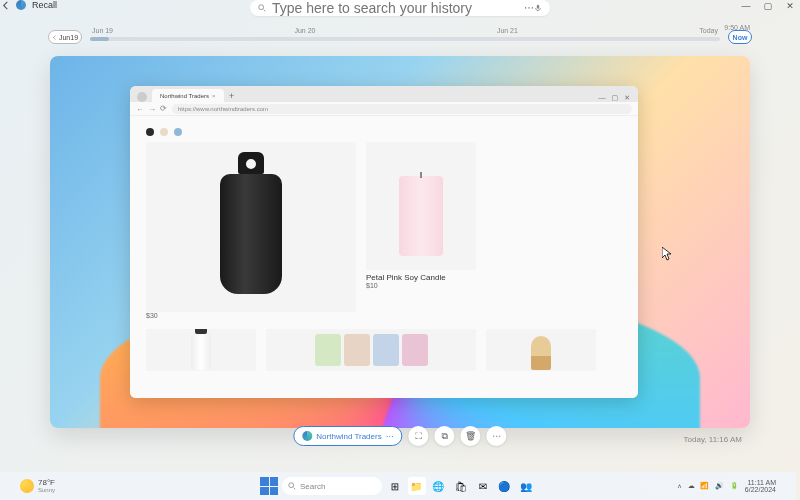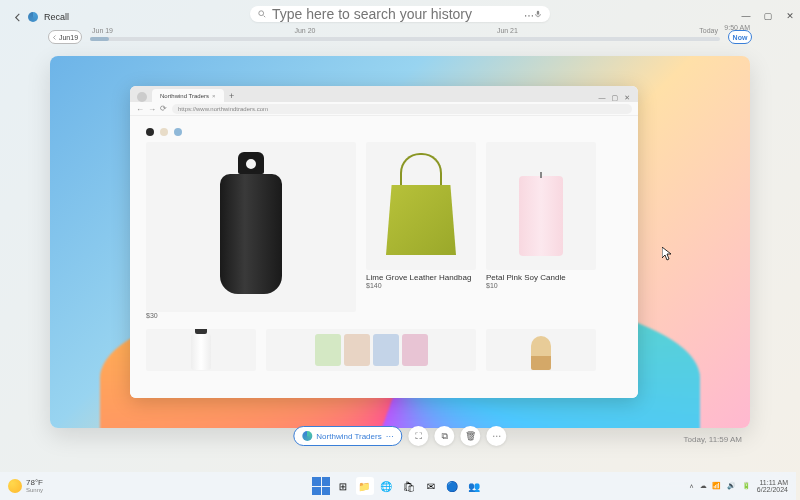--- a/index.html
+++ b/index.html
@@ -1,17 +1,17 @@
 <!DOCTYPE html>
 <html><head>
 <meta charset="utf-8">
 <style>
 *{margin:0;padding:0;box-sizing:border-box;font-family:'Segoe UI',sans-serif}
 body{width:800px;height:500px;background:linear-gradient(135deg,#e8f0f4,#f4f0e8);overflow:hidden;position:relative}
-.titlebar{height:22px;display:flex;align-items:flex-end;padding:0 12px;font-size:9px;color:#444}
+.titlebar{height:22px;display:flex;align-items:flex-start;padding:0 0;font-size:9px;color:#444}
 .tb-left{display:flex;align-items:center;gap:6px}
 .back-ico{width:10px;height:10px;display:flex;align-items:center;justify-content:center;cursor:pointer}
 .recall-ico{width:10px;height:10px;border-radius:50%;background:conic-gradient(#4a9fd8,#3a7fb8);cursor:pointer}
 .tb-title{font-size:9px;color:#333}
 .search-pill{position:absolute;left:50%;transform:translateX(-50%);width:300px;height:16px;background:#fff;border-radius:10px;display:flex;align-items:center;padding:0 8px;gap:6px;box-shadow:0 1px 2px rgba(0,0,0,.06)}
 .search-pill input{border:none;outline:none;flex:1;font-size:14px;color:#666;background:transparent}
 .mic-ico{width:8px;height:8px;color:#666}
 .dots-btn{position:absolute;right:264px;width:14px;height:14px;display:flex;align-items:center;justify-content:center;color:#555;cursor:pointer;font-size:10px}
 .win-controls{position:absolute;right:4px;display:flex;gap:10px}
 .win-btn{width:12px;height:12px;display:flex;align-items:center;justify-content:center;color:#555;cursor:pointer;font-size:9px}
@@ -77,21 +77,21 @@
 .brush{width:20px;height:34px;background:linear-gradient(#e8cc98 60%,#d4a868 60%);border-radius:10px 10px 2px 2px;margin-top:6px}
 
 .cursor{position:absolute;top:247px;left:662px;font-size:12px;color:#000;pointer-events:none}
 
 .action-bar{position:absolute;bottom:54px;left:50%;transform:translateX(-50%);display:flex;align-items:center;gap:6px}
 .action-pill{height:20px;background:#fff;border:1.5px solid #3a7fd8;border-radius:12px;padding:0 8px;display:flex;align-items:center;gap:4px;font-size:8px;color:#3a7fd8;cursor:pointer}
 .action-pill .edge-ico{width:10px;height:10px;border-radius:50%;background:conic-gradient(#4dc8a8,#3a7fd8)}
 .action-btn{width:20px;height:20px;background:#fff;border-radius:50%;display:flex;align-items:center;justify-content:center;color:#555;cursor:pointer;font-size:9px;box-shadow:0 1px 3px rgba(0,0,0,.1)}
 .timestamp{position:absolute;bottom:56px;right:58px;font-size:8px;color:#888}
 
-.taskbar{position:absolute;bottom:0;left:0;right:4px;height:28px;background:rgba(240,244,248,.92);backdrop-filter:blur(10px);display:flex;align-items:center;padding:0 8px}
+.taskbar{position:absolute;bottom:0;left:0;right:4px;height:28px;background:rgba(240,244,248,.92);backdrop-filter:blur(10px);display:flex;align-items:center;padding:0 20px}
 .weather{display:flex;align-items:center;gap:4px;font-size:8px;color:#444}
 .weather-ico{width:14px;height:14px;border-radius:50%;background:radial-gradient(circle at 30% 30%,#ffd84d,#ffb82d)}
 .weather-txt{display:flex;flex-direction:column;line-height:1}
 .weather-txt span:last-child{font-size:6px;color:#888}
 .tb-center{position:absolute;left:50%;transform:translateX(-50%);display:flex;align-items:center;gap:4px}
 .start-btn{width:18px;height:18px;display:grid;grid-template-columns:1fr 1fr;gap:1px;cursor:pointer}
 .start-btn span{background:#3a7fd8}
 .tb-search{width:100px;height:18px;background:#fff;border-radius:10px;display:flex;align-items:center;padding:0 6px;gap:4px;font-size:8px;color:#888}
 .tb-app{width:18px;height:18px;border-radius:3px;cursor:pointer;display:flex;align-items:center;justify-content:center;font-size:10px}
 .tray{margin-left:auto;display:flex;align-items:center;gap:6px;font-size:7px;color:#555}
@@ -187,30 +187,20 @@
           <div class="prod-img">
               <div class="bottle">
                 <div class="bottle-cap"></div>
                 <div class="bottle-body"></div>
               </div>
             </div>
           <div class="prod-price">$30</div>
         </div>
         <div class="prod-card prod-sm">
           <div class="prod-img">
-              <div class="bag">
-                <div class="bag-handle"></div>
-                <div class="bag-body"></div>
-              </div>
-            </div>
-          <div class="prod-name">Lime Grove Leather Handbag</div>
-          <div class="prod-price">$140</div>
-        </div>
-        <div class="prod-card prod-sm">
-          <div class="prod-img">
               <div class="candle"></div>
             </div>
           <div class="prod-name">Petal Pink Soy Candle</div>
           <div class="prod-price">$10</div>
         </div>
       </div>
       <div class="row2">
         <div class="prod-card">
             <div class="prod-img">
               <div class="pump"></div>
@@ -246,37 +236,44 @@
   <div class="action-pill">
     <div class="edge-ico"></div>
     <span>Northwind Traders</span>
     <span>⋯</span>
   </div>
   <div class="action-btn">⛶</div>
   <div class="action-btn">⧉</div>
   <div class="action-btn">🗑</div>
   <div class="action-btn">⋯</div>
 </div>
-<div class="timestamp">Today, 11:59 AM</div>
+<div class="timestamp">Today, 11:16 AM</div>
 
 <div class="taskbar">
   <div class="weather">
     <div class="weather-ico"></div>
     <div class="weather-txt">
       <span>78°F</span>
       <span>Sunny</span>
     </div>
   </div>
   <div class="tb-center">
     <div class="start-btn">
         <span></span>
         <span></span>
         <span></span>
         <span></span>
       </div>
+    <div class="tb-search">
+      <svg width="8" height="8" viewBox="0 0 10 10">
+          <circle cx="4" cy="4" r="3" stroke="#888" fill="none"></circle>
+          <path d="M7 7l2 2" stroke="#888"></path>
+        </svg>
+      <span>Search</span>
+    </div>
     <div class="tb-app">⊞</div>
     <div class="tb-app" style="background:#fff">📁</div>
     <div class="tb-app">🌐</div>
     <div class="tb-app">🛍</div>
     <div class="tb-app">✉</div>
     <div class="tb-app">🔵</div>
     <div class="tb-app">👥</div>
   </div>
   <div class="tray">
     <span class="tray-ico">˄</span>

